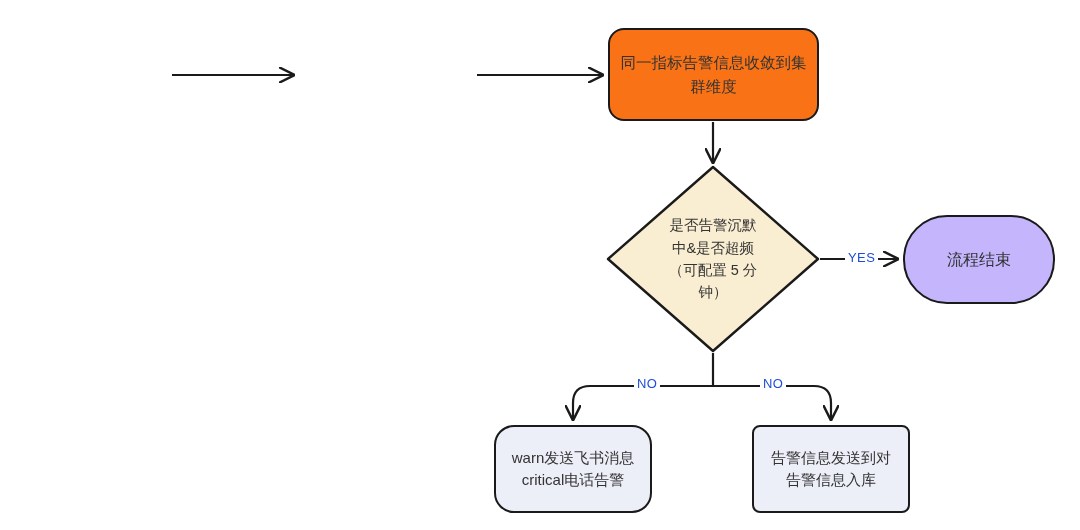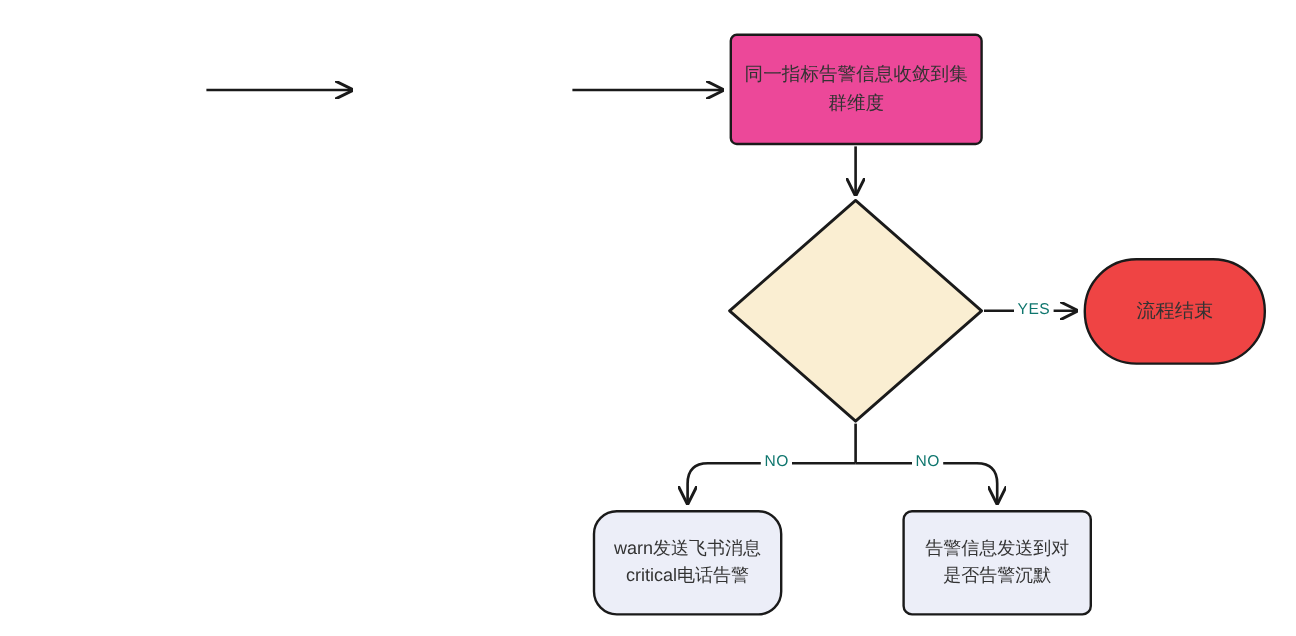--- a/index.html
+++ b/index.html
@@ -39,35 +39,35 @@
   
   .n-start {
     left: 25px; top: 28px; width: 146px; height: 93px;
     border-radius: 46px;
     background: #e2dcf7;
     font-size: 16px;
   }
   .n-end {
     left: 903px; top: 215px; width: 152px; height: 89px;
     border-radius: 44px;
-    background: #ef4444;
+    background: #c4b5fd;
     font-size: 16px;
   }
 
   
   .n-ingest {
     left: 299px; top: 30px; width: 177px; height: 91px;
     border-radius: 5px;
     background: #fadcd9;
     font-size: 16px;
   }
   .n-converge {
     left: 608px; top: 28px; width: 211px; height: 93px;
-    border-radius: 6px;
-    background: #ec4899;
+    border-radius: 16px;
+    background: #f97316;
     font-size: 15.5px;
   }
   .n-warn {
     left: 494px; top: 425px; width: 158px; height: 88px;
     border-radius: 20px;
     background: #eceef8;
     font-size: 15px;
   }
   .n-biz {
     left: 752px; top: 425px; width: 158px; height: 88px;
@@ -89,21 +89,21 @@
     font-size: 14.5px;
     color: #333333;
     line-height: 1.55;
     white-space: pre-line;
     pointer-events: none;
   }
 
   .edge-label {
     position: absolute;
     font-size: 13px;
-    color: #0f766e;
+    color: #1d4ed8;
     letter-spacing: 0.4px;
     background: #ffffff;
     padding: 0 3px;
   }
   .lbl-yes { left: 845px; top: 250px; }
   .lbl-no-left { left: 634px; top: 376px; }
   .lbl-no-right { left: 760px; top: 376px; }
 
   svg.wires {
     position: absolute;
@@ -141,32 +141,38 @@
     <polygon points="713,167 818,259 713,351 608,259" fill="#faeed2" stroke="#1a1a1a" stroke-width="2.4" stroke-linejoin="round"></polygon>
   </svg>
 
 
 
   <div class="node n-converge">
     <span class="label">同一指标告警信息收敛到集
 群维度</span>
   </div>
 
+  <div class="n-decision-wrap">
+    <div class="n-decision-text">是否告警沉默
+中&amp;是否超频
+（可配置 5 分
+钟）</div>
+  </div>
 
   <div class="node n-end">
     <span class="label">流程结束</span>
   </div>
 
   <div class="node n-warn">
     <span class="label">warn发送飞书消息
 critical电话告警</span>
   </div>
 
   <div class="node n-biz">
     <span class="label">告警信息发送到对
-是否告警沉默</span>
+告警信息入库</span>
   </div>
 
   <div class="edge-label lbl-yes">YES</div>
   <div class="edge-label lbl-no-left">NO</div>
   <div class="edge-label lbl-no-right">NO</div>
 
 </div>
 
 </body></html>

